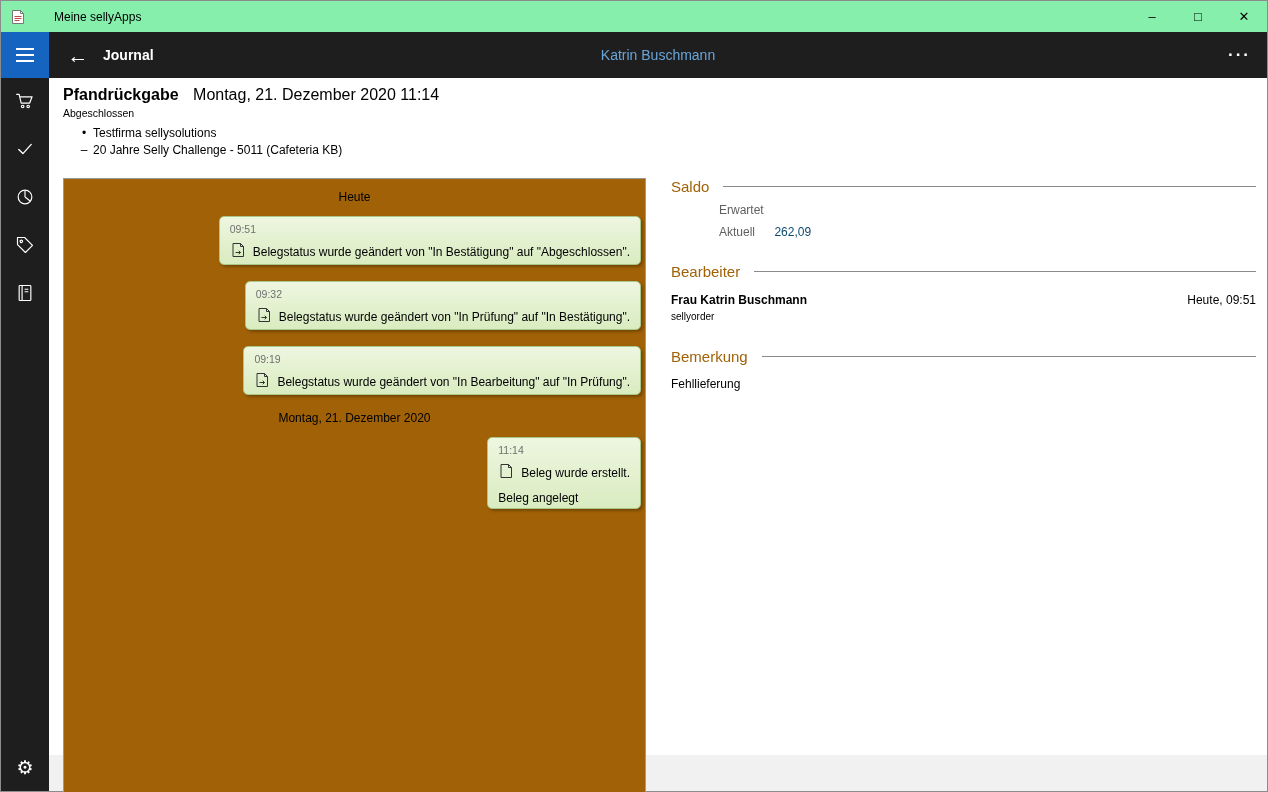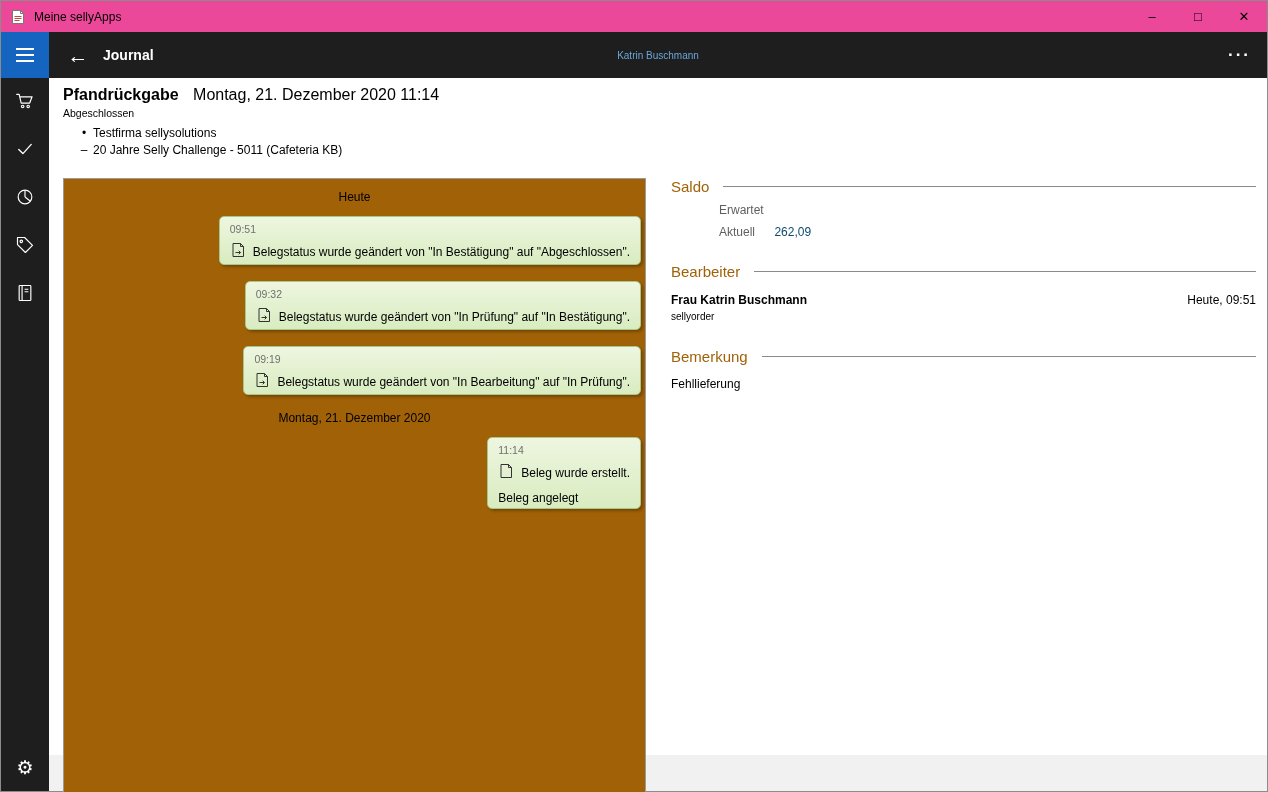--- a/index.html
+++ b/index.html
@@ -15,23 +15,24 @@
   .window {
     width: 1268px;
     height: 792px;
     border: 1px solid #8c8c8c;
     display: flex;
     flex-direction: column;
   }
   
   .titlebar {
     flex: 0 0 31px;
-    background: #ec4899;
+    background: #86efac;
     display: flex;
     align-items: center;
+    gap: 20px;
   }
   .app-icon { width: 16px; height: 16px; margin-left: 9px; display: flex; }
   .tb-title { font-size: 12px; margin-left: 8px; }
   .tb-controls { margin-left: auto; display: flex; height: 100%; }
   .tb-btn {
     width: 46px; height: 100%;
     display: flex; align-items: center; justify-content: center;
     font-size: 13px; line-height: 1;
     background: transparent; border: none; padding: 0;
     font-family: "Liberation Sans", sans-serif;
@@ -73,21 +74,21 @@
     position: relative;
   }
   .back-btn {
     margin-left: 10px; width: 38px; height: 36px;
     background: transparent; border: none;
     color: #fff; font-size: 21px; line-height: 1; padding: 0;
   }
   .appbar-title { color: #fff; font-size: 14px; font-weight: bold; margin-left: 6px; }
   .appbar-user {
     position: absolute; left: 50%; transform: translateX(-50%);
-    color: #6aa5d8; font-size: 10px;
+    color: #6aa5d8; font-size: 14px;
     background: transparent; border: none; padding: 0;
     font-family: "Liberation Sans", sans-serif;
   }
   .more-btn {
     margin-left: auto; margin-right: 10px;
     background: transparent; border: none;
     color: #fff; font-size: 17px; font-weight: bold; letter-spacing: 2px; padding: 0 6px;
   }
   
   .content { flex: 1; position: relative; background: #fff; }

